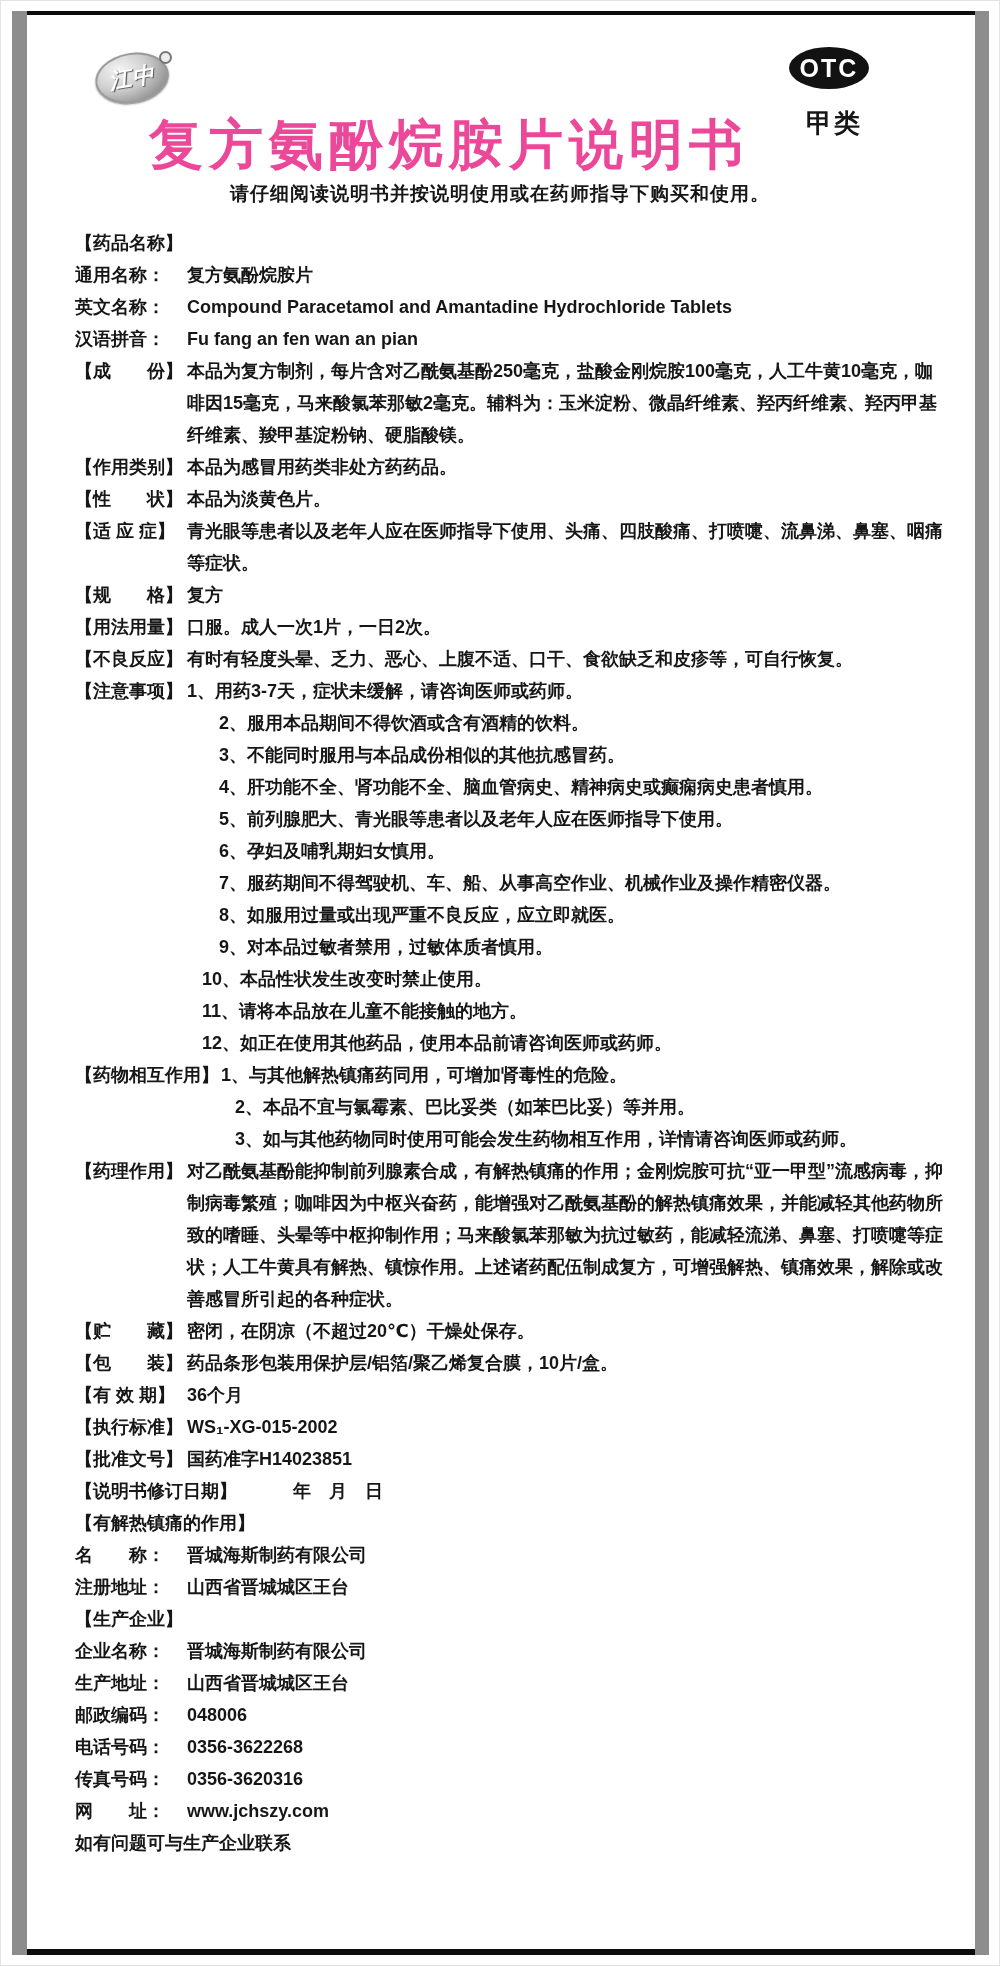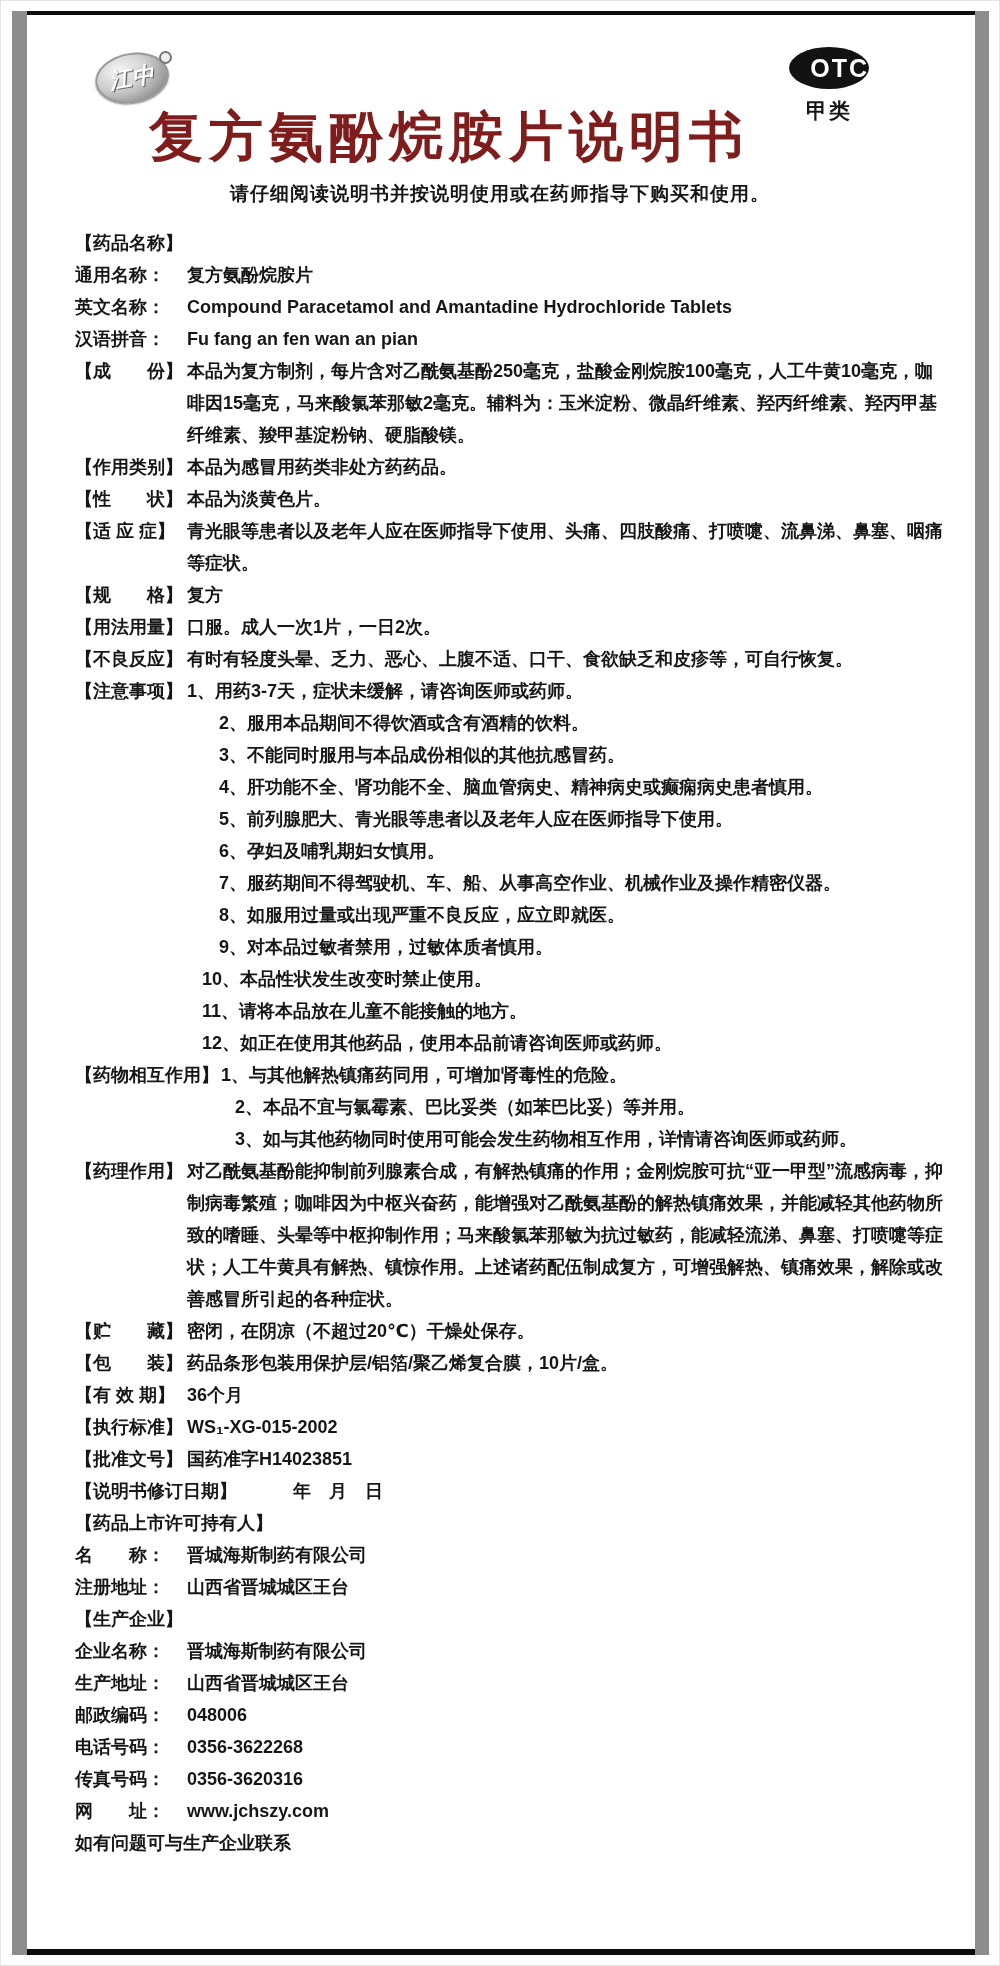--- a/index.html
+++ b/index.html
@@ -13,26 +13,26 @@
   .line-bottom{position:absolute;left:26px;top:1948px;width:948px;height:6px;background:#0c0c0c;}
   
   .logo{position:absolute;left:94px;top:52px;width:74px;height:50px;border-radius:50%;
         background:radial-gradient(ellipse at 35% 30%,#f5f5f5 0%,#cfcfcf 40%,#8a8a8a 80%,#5f5f5f 100%);
         box-shadow:0 1px 2px rgba(0,0,0,.5), inset 0 0 0 2px #9a9a9a;
         display:flex;align-items:center;justify-content:center;transform:rotate(-10deg);}
   .logo span{color:#fff;font-size:22px;font-style:italic;letter-spacing:1px;
         text-shadow:1px 1px 1px #555;}
   .regmark{position:absolute;left:158px;top:50px;width:9px;height:9px;border:2px solid #777;
         border-radius:50%;background:#eee;}
-  .title{position:absolute;left:148px;top:100px;font-size:54px;letter-spacing:6px;
-        font-weight:700;color:#7f1d1d;white-space:nowrap;}
+  .title{position:absolute;left:148px;top:108px;font-size:54px;letter-spacing:6px;
+        font-weight:700;color:#ec4899;white-space:nowrap;}
   .otc{position:absolute;left:788px;top:46px;width:80px;height:42px;background:#121212;
-        border-radius:50%;display:flex;align-items:center;justify-content:flex-end;}
+        border-radius:50%;display:flex;align-items:center;justify-content:center;}
   .otc span{color:#fff;font-size:25px;letter-spacing:2px;font-weight:700;}
-  .otc-class{position:absolute;left:805px;top:96px;font-size:21px;letter-spacing:2px;}
+  .otc-class{position:absolute;left:805px;top:105px;font-size:26px;letter-spacing:2px;}
   .notice{position:absolute;left:0;right:0;top:180px;text-align:center;font-size:19px;letter-spacing:1px;}
   
   .doc-body{position:absolute;left:74px;right:52px;top:226px;font-size:18px;line-height:32px;}
   .ln{display:flex;align-items:baseline;}
   .lbl{flex:none;white-space:nowrap;}
   .s-sec .lbl,.s-plain .lbl{min-width:112px;}
   .s-secwide .lbl{min-width:0;margin-right:2px;}
   .txt{flex:1 1 auto;word-break:break-all;}
   .s-item{padding-left:144px;}
   .s-itemw{padding-left:127px;}
@@ -176,21 +176,21 @@
       </div>
       <div class="ln s-sec">
         <span class="lbl">【批准文号】</span>
         <span class="txt">国药准字H14023851</span>
       </div>
       <div class="ln s-secwide">
         <span class="lbl">【说明书修订日期】</span>
         <span class="txt">　　　年　月　日</span>
       </div>
       <div class="ln s-secwide">
-        <span class="lbl">【药品上市许可持有人】</span>
+        <span class="lbl">【有解热镇痛的作用】</span>
         <span class="txt"></span>
       </div>
       <div class="ln s-plain">
         <span class="lbl">名　　称：</span>
         <span class="txt">晋城海斯制药有限公司</span>
       </div>
       <div class="ln s-plain">
         <span class="lbl">注册地址：</span>
         <span class="txt">山西省晋城城区王台</span>
       </div>

